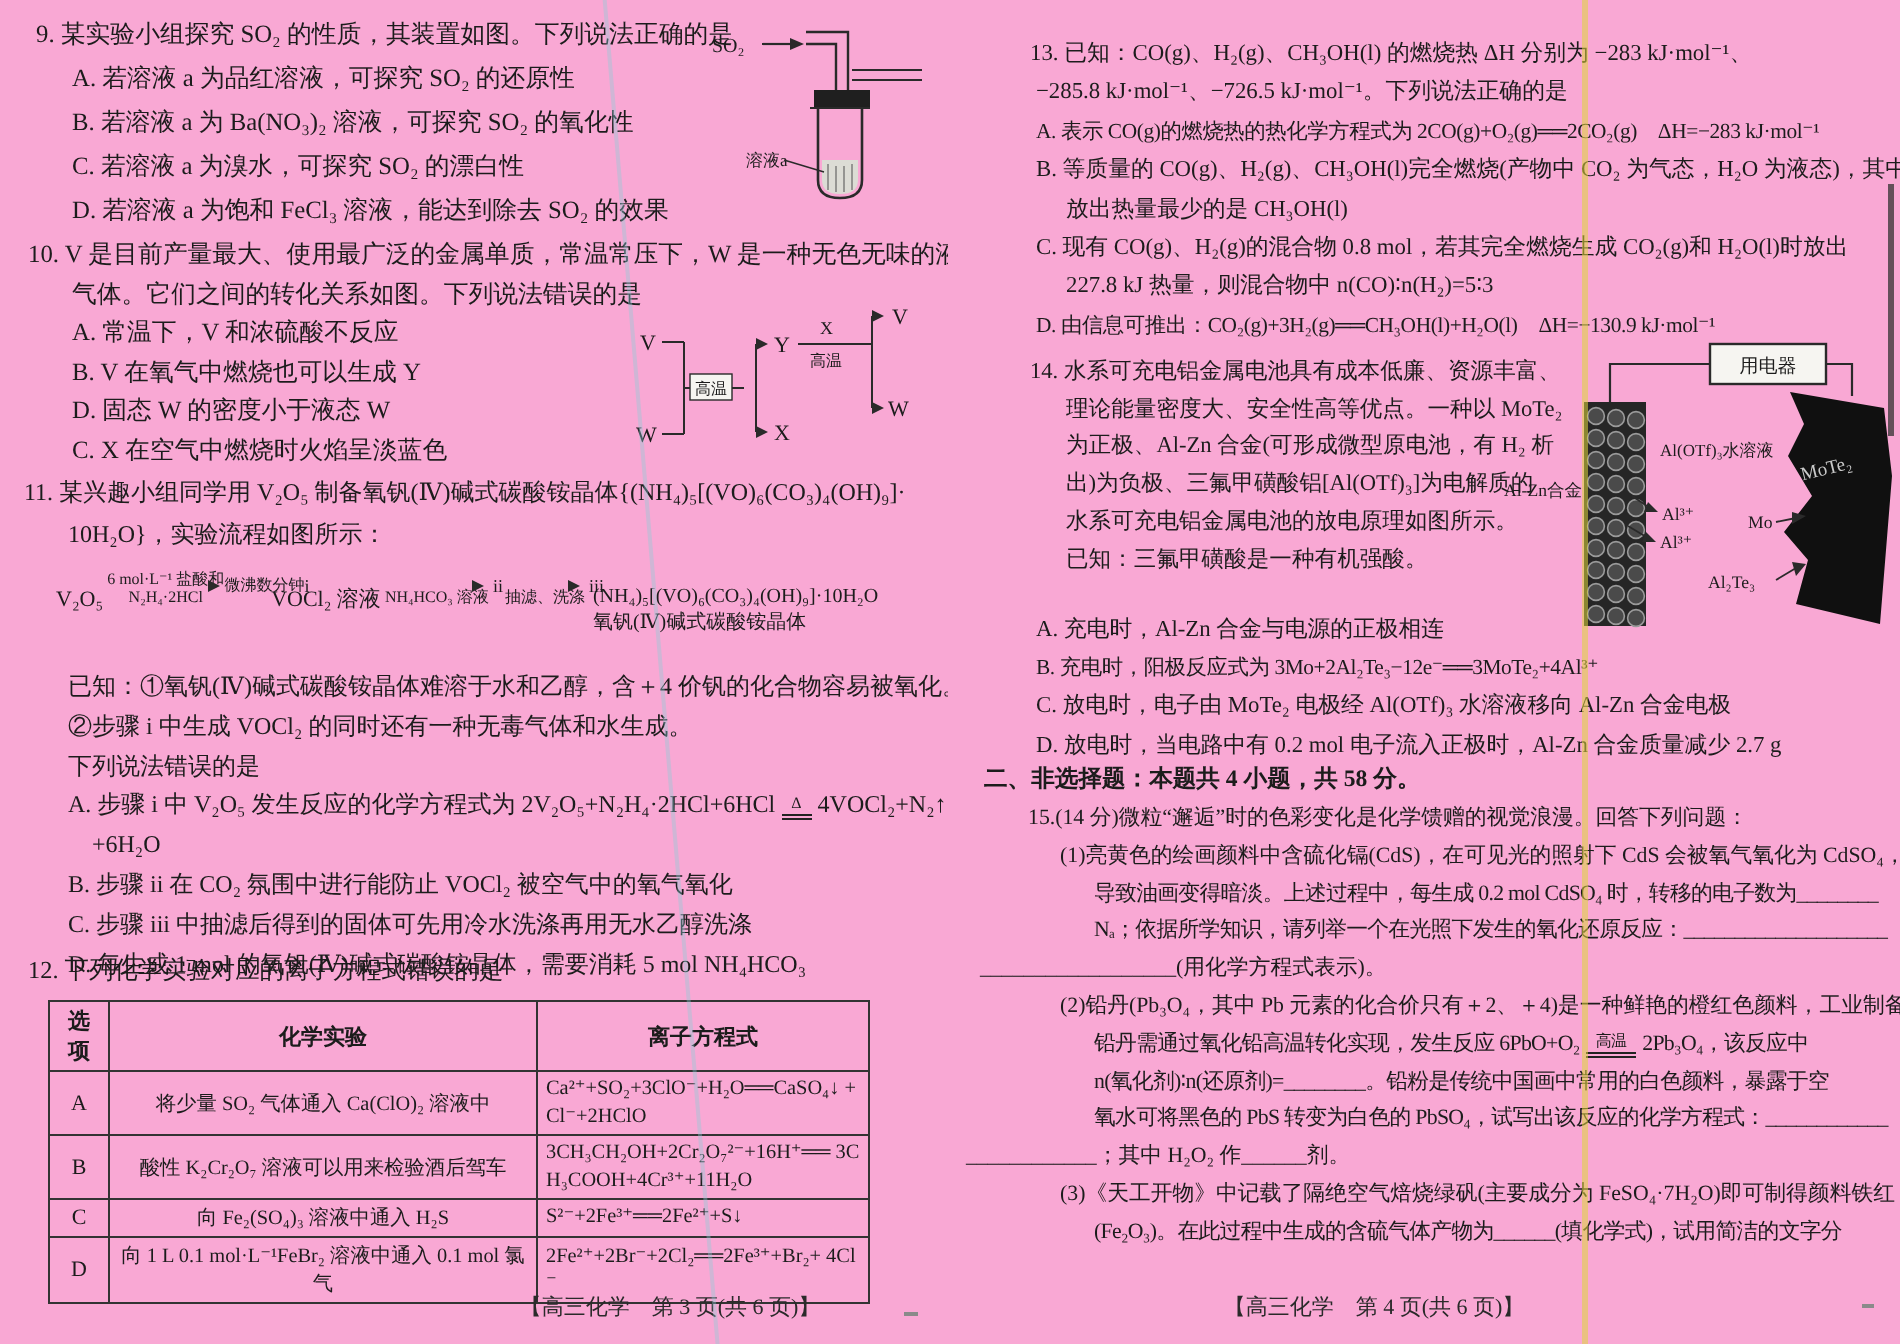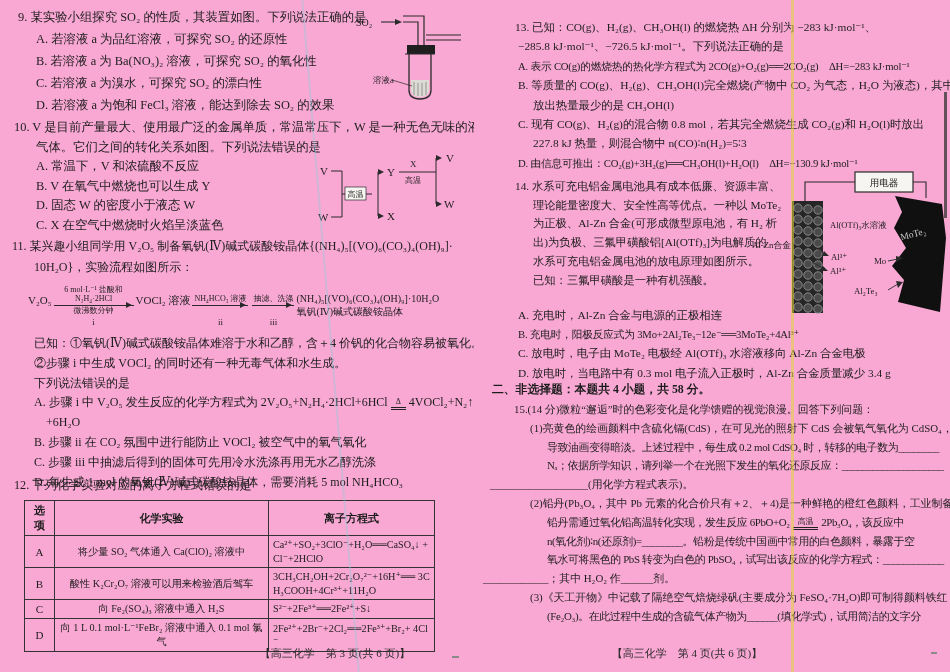--- a/index.html
+++ b/index.html
@@ -16,21 +16,21 @@
   #q11{top:236px;left:6px;width:468px;font-size:12px;line-height:21px;}
   #q11 .post{line-height:19.8px;}
   #q12{top:477px;left:8px;width:462px;font-size:12.2px;}
   .pl6{padding-left:6px;}.pl10{padding-left:10px;}.pl28{padding-left:28px;}.pl40{padding-left:40px;}
   .ft{position:absolute;top:646px;font-size:11px;color:#2a2a2a;text-align:center;width:170px;}
   #ft3{left:250px;}
   #ft4{left:128px;}
   
   .flow{display:flex;align-items:flex-start;margin:4px 0 2px 22px;height:50px;}
   .fitem{margin-top:8px;font-size:11px;white-space:nowrap;}
-  .farrow{display:flex;flex-direction:column;align-items:center;margin:0 2px;}
+  .farrow{display:flex;flex-direction:row;align-items:center;margin:0 2px;}
   .w80{width:80px;}.w56{width:56px;}.w42{width:42px;}
   .ftop{height:21px;display:flex;flex-direction:column;justify-content:flex-end;font-size:8px;line-height:9px;text-align:center;white-space:nowrap;}
   .fshaft{position:relative;height:0;border-top:1px solid #2a2a2a;margin-top:2px;width:100%;}
   .fshaft::after{content:"";position:absolute;right:-1px;top:-4px;width:0;height:0;
                  border:3.5px solid transparent;border-left:6px solid #2a2a2a;}
   .fbot{font-size:8px;line-height:10px;white-space:nowrap;}
   .fstep{font-size:9px;line-height:11px;margin-top:1px;}
   .fprod{margin-top:10px;font-size:10px;line-height:13px;text-align:left;white-space:nowrap;}
   
   .rxncond{display:inline-block;font-size:8px;line-height:8px;padding:0 5px 1px;margin:0 3px;
@@ -304,21 +304,21 @@
       <polygon points="146,88 153,90 146,94" fill="#2a2a2a"></polygon>
       <text x="104" y="126" font-size="8.8">Al₂Te₃</text>
       <line x1="138" y1="122" x2="148" y2="116" stroke="#2a2a2a" stroke-width="0.9"></line>
       <polygon points="146,113 153,114 148,120" fill="#2a2a2a"></polygon>
     </svg>
 
     <div class="bl" id="q14o">
       <div class="ln o">A. 充电时，Al-Zn 合金与电源的正极相连</div>
       <div class="ln o tight">B. 充电时，阳极反应式为 3Mo+2Al₂Te₃−12e⁻══3MoTe₂+4Al³⁺</div>
       <div class="ln o">C. 放电时，电子由 MoTe₂ 电极经 Al(OTf)₃ 水溶液移向 Al-Zn 合金电极</div>
-      <div class="ln o">D. 放电时，当电路中有 0.3 mol 电子流入正极时，Al-Zn 合金质量减少 3.4 g</div>
+      <div class="ln o">D. 放电时，当电路中有 0.2 mol 电子流入正极时，Al-Zn 合金质量减少 2.7 g</div>
     </div>
 
     <div class="bl ln" id="sec2">二、非选择题：本题共 4 小题，共 58 分。</div>
 
     <div class="bl" id="q15">
       <div class="ln h15">15.(14 分)微粒“邂逅”时的色彩变化是化学馈赠的视觉浪漫。回答下列问题：</div>
       <div class="ln i15">(1)亮黄色的绘画颜料中含硫化镉(CdS)，在可见光的照射下 CdS 会被氧气氧化为 CdSO₄，</div>
       <div class="ln c15">导致油画变得暗淡。上述过程中，每生成 0.2 mol CdSO₄ 时，转移的电子数为________</div>
       <div class="ln c15">Nₐ；依据所学知识，请列举一个在光照下发生的氧化还原反应：____________________</div>
       <div class="ln u16">__________________(用化学方程式表示)。</div>

